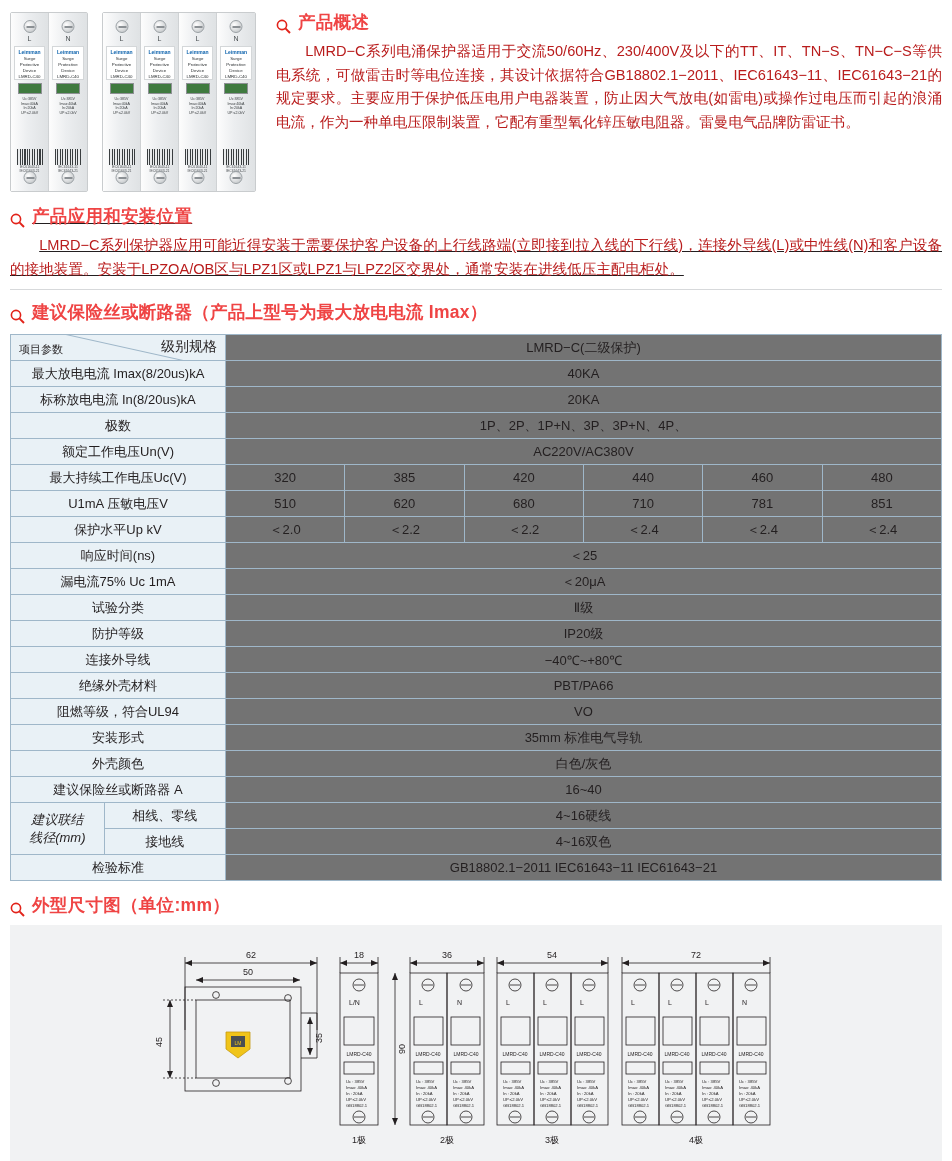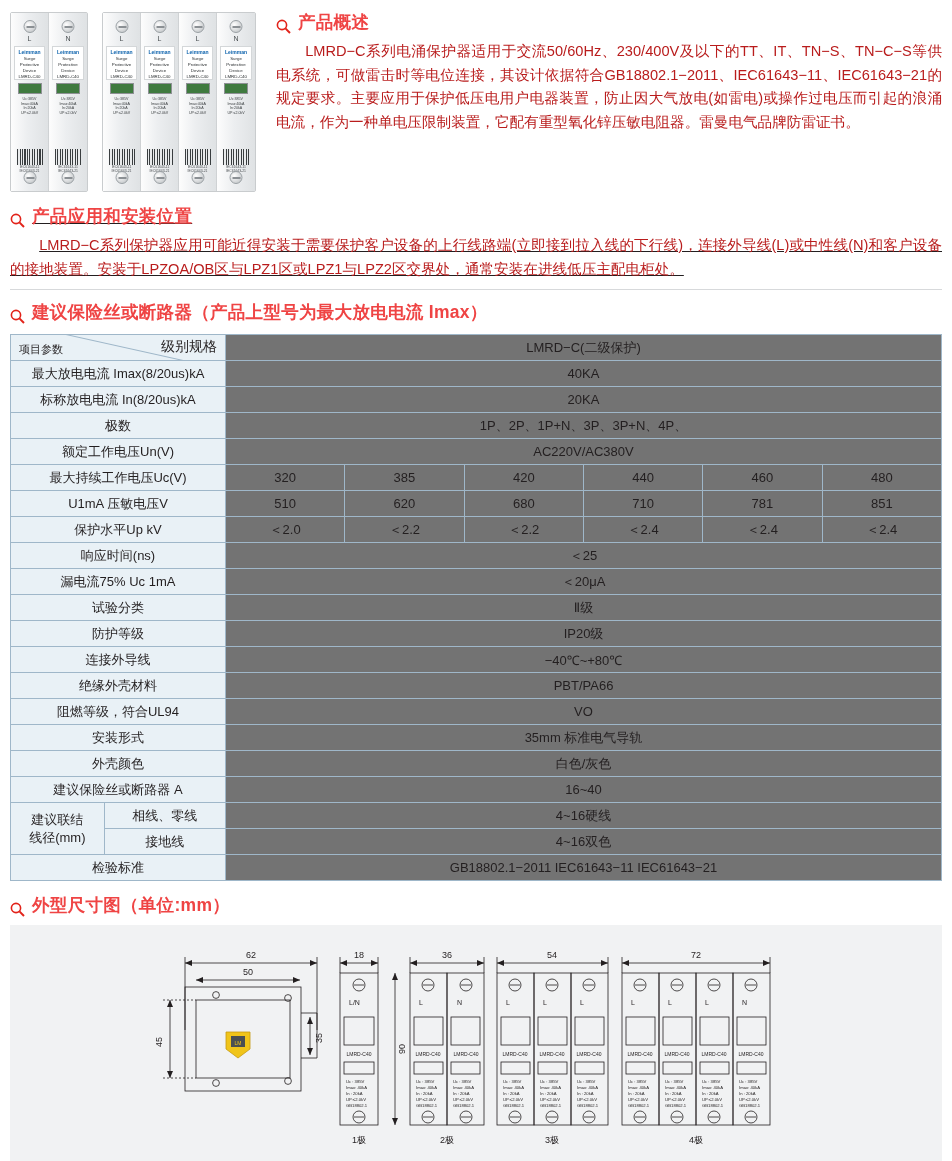--- a/index.html
+++ b/index.html
@@ -149,21 +149,21 @@
     height: 26px;
     background: #737373;
     font-weight: normal;
   }
   table.spec td.lbl {
     background: #e9f1f6;
     width: 215px;
     text-align: center;
   }
   table.spec td.lbl.sub { width: 110px; }
-  table.spec td.lbl.sub-left { width: 85px; }
+  table.spec td.lbl.sub-left { width: 85px; font-style: italic; }
   .corner {
     position: relative;
     height: 48px;
     background: #e9f1f6;
     padding: 0;
   }
   .corner .diag {
     position: absolute; inset: 0;
     overflow: hidden;
   }

